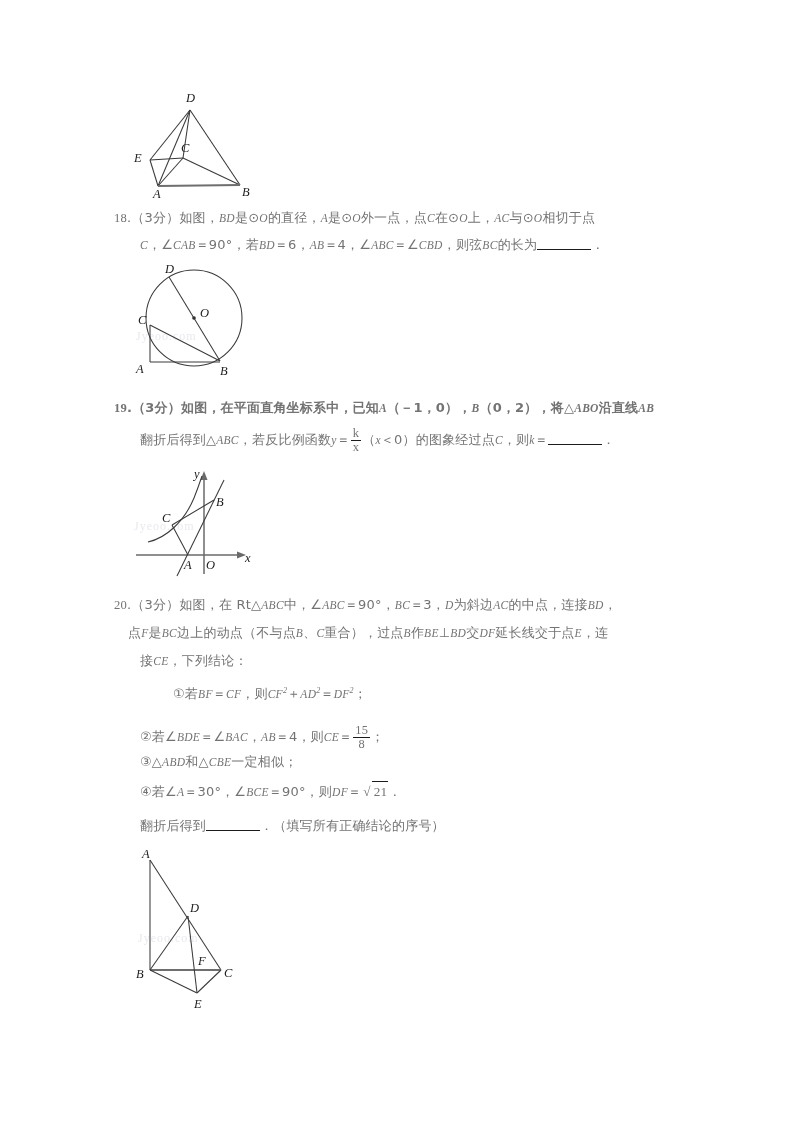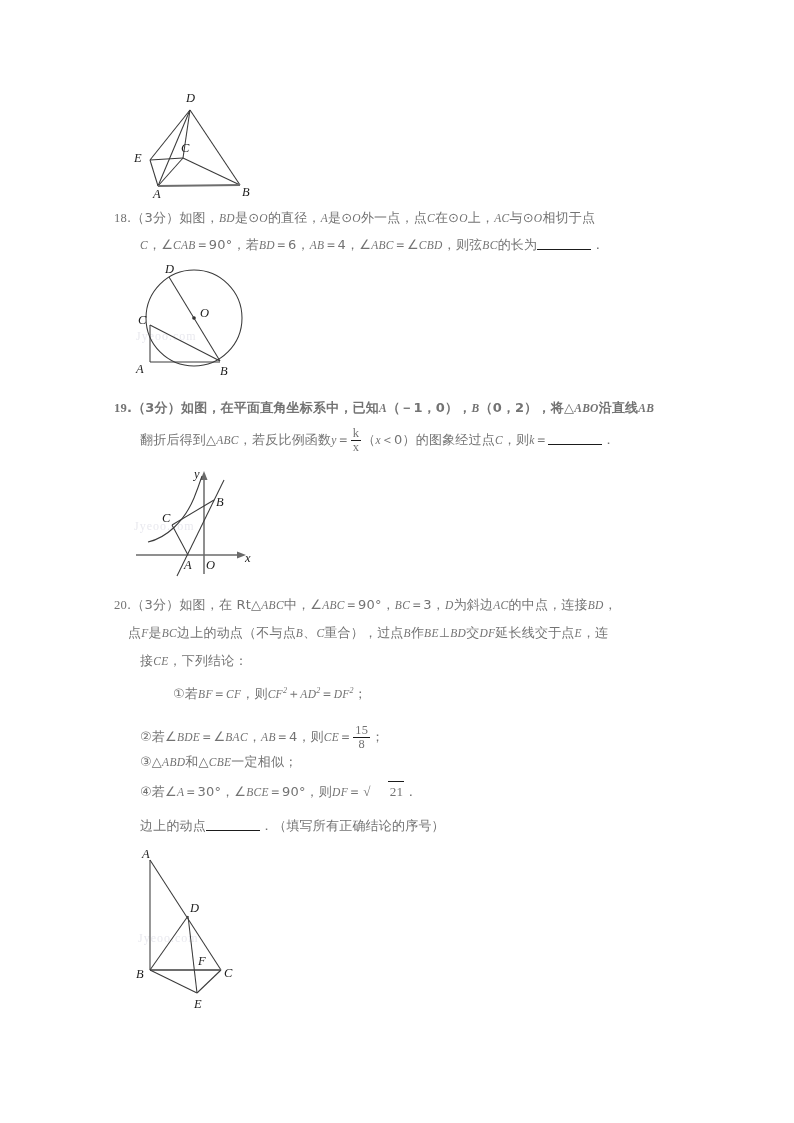--- a/index.html
+++ b/index.html
@@ -57,21 +57,21 @@
   }
   .frac .n { display: block; padding: 0 2px; }
   .frac .d { display: block; padding: 0 2px; border-top: 1.1px solid #1b1b1b; }
 
   
   .rad { display: inline-block; position: relative; padding-left: 2px; }
   .rad .bar {
     border-top: 1.1px solid #1b1b1b;
     padding: 0 1px 0 2px;
     display: inline-block;
-    margin-left: 17px;
+    margin-left: 1px;
   }
 
   
   .figure { position: absolute; }
   .figure svg { display: block; overflow: visible; }
   .lbl {
     font-family: "Liberation Serif", "DejaVu Serif", serif;
     font-style: italic;
     font-size: 12.5px;
     fill: #1b1b1b;
@@ -190,21 +190,21 @@
 
   <div class="qline" style="left:140px; top:752px;">
     <span class="cn">③</span><span class="cn">△</span><span class="it">ABD</span><span class="cn">和△</span><span class="it">CBE</span><span class="cn">一定相似；</span>
   </div>
 
   <div class="qline" style="left:140px; top:781px;">
     <span class="cn">④</span><span class="cn">若∠</span><span class="it">A</span><span class="cn">＝30°，∠</span><span class="it">BCE</span><span class="cn">＝90°，则</span><span class="it">DF</span><span class="cn">＝</span><span class="rad">√<span class="bar">21</span></span><span class="cn">．</span>
   </div>
 
   <div class="qline" style="left:140px; top:816px;">
-    <span class="cn">边上的动点</span><span class="blank"></span><span class="cn">．（填写所有正确结论的序号）</span>
+    <span class="cn">翻折后得到</span><span class="blank"></span><span class="cn">．（填写所有正确结论的序号）</span>
   </div>
 
   <div class="figure" style="left:124px; top:848px;">
     <svg width="135" height="165" viewBox="0 0 135 165">
       <text class="wm" x="14" y="94">Jyeoo.com</text>
 
       <line class="stroke" x1="26" y1="12" x2="26" y2="122"></line>
 
       <line class="stroke" x1="26" y1="12" x2="97" y2="122"></line>
 

